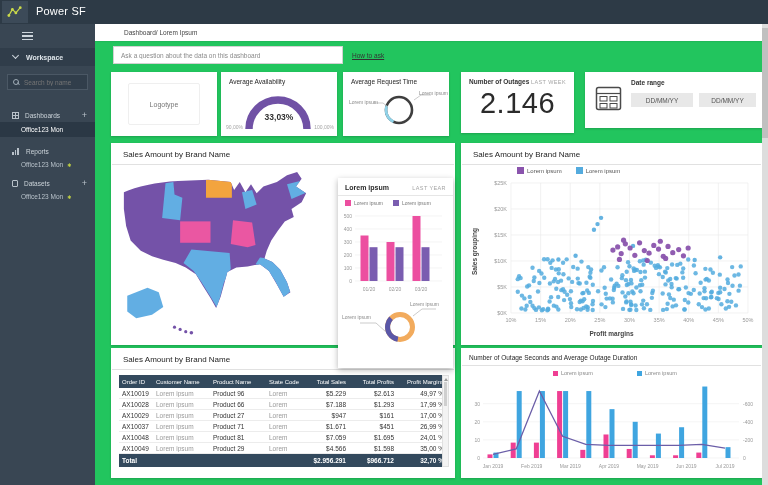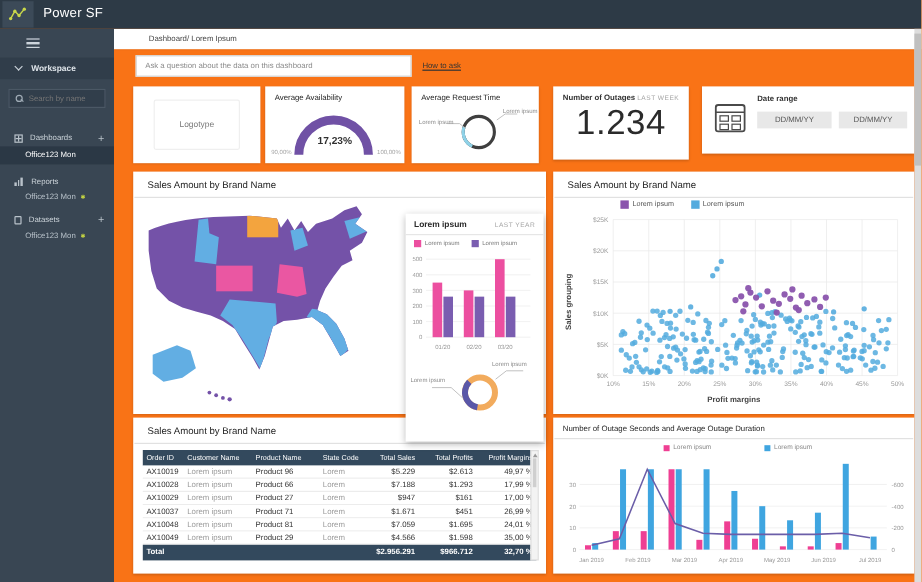--- a/index.html
+++ b/index.html
@@ -1,18 +1,18 @@
 <!DOCTYPE html>
 <html><head>
 <meta charset="utf-8">
 <style>
   * { margin:0; padding:0; box-sizing:border-box; }
   html,body { width:768px; height:485px; }
   body { font-family:"Liberation Sans", sans-serif; background:#e9e9e9; overflow:hidden; }
-  #screen { position:relative; width:768px; height:485px; background:#f97316; overflow:hidden; }
+  #screen { position:relative; width:768px; height:485px; background:#22c55e; overflow:hidden; }
 
   
   #topbar { position:absolute; left:0; top:0; width:768px; height:24px; background:#2d3a46; z-index:20; }
   #logo-tile { position:absolute; left:2px; top:1px; width:26px; height:22px; background:#3c4a58; display:flex; align-items:center; justify-content:center; }
   #app-name { position:absolute; left:36px; top:5px; color:#ffffff; font-size:11px; letter-spacing:.2px; }
 
   
   #sidebar { position:absolute; left:0; top:24px; width:95px; height:461px; background:#394653; z-index:15; color:#c6cfd7; }
   .hamburger { position:absolute; left:22px; top:8px; width:11px; height:9px; cursor:pointer; }
   .hamburger i { display:block; height:1.4px; background:#cdd5dc; margin-bottom:2px; }
@@ -204,21 +204,21 @@
   <div class="card" id="card-logo">
     <div id="logo-box">Logotype</div>
   </div>
 
   <div class="card" id="card-availability">
     <div class="card-title small">Average Availability</div>
     <div id="gauge-wrap">
       <svg width="114" height="40" viewBox="0 0 114 40">
         <path d="M28,38 A29,29 0 0 1 86,38" fill="none" stroke-width="7.5" stroke="#7051a5"></path>
       </svg>
-      <div id="gauge-value">17,23%</div>
+      <div id="gauge-value">33,03%</div>
       <div id="gauge-min">90,00%</div>
       <div id="gauge-max">100,00%</div>
     </div>
   </div>
 
   <div class="card" id="card-request">
     <div class="card-title small">Average Request Time</div>
     <div id="request-wrap">
       <svg width="106" height="44" viewBox="0 0 106 44">
         <circle cx="56" cy="21" r="13" fill="none" stroke-width="2.6" stroke="#3f3f3f"></circle>
@@ -229,21 +229,21 @@
       <span class="callout" style="left:6px; top:10px">Lorem ipsum</span>
       <span class="callout" style="left:76px; top:1px">Lorem ipsum</span>
     </div>
   </div>
 
   <div class="card" id="card-outages">
     <div id="outages-head">
       <span style="font-size:6.5px; font-weight:bold; color:#333">Number of Outages</span>
       <span class="badge">LAST WEEK</span>
     </div>
-    <div id="outages-value">1.234</div>
+    <div id="outages-value">2.146</div>
   </div>
 
   <div class="card" id="card-daterange">
     <svg id="dr-icon" width="27" height="27" viewBox="0 0 27 27">
       <rect x="1.5" y="2.5" width="24" height="22" rx="2" fill="none" stroke="#4a4a4a" stroke-width="1.5"></rect>
       <line x1="1.5" y1="8.5" x2="25.5" y2="8.5" stroke="#4a4a4a" stroke-width="1.2"></line>
       <rect x="5" y="11.5" width="7" height="4.5" fill="none" stroke="#4a4a4a" stroke-width="1"></rect>
       <rect x="15" y="11.5" width="7" height="4.5" fill="none" stroke="#4a4a4a" stroke-width="1"></rect>
       <rect x="5" y="18.5" width="7" height="4.5" fill="none" stroke="#4a4a4a" stroke-width="1"></rect>
       <rect x="15" y="18.5" width="7" height="4.5" fill="none" stroke="#4a4a4a" stroke-width="1"></rect>

